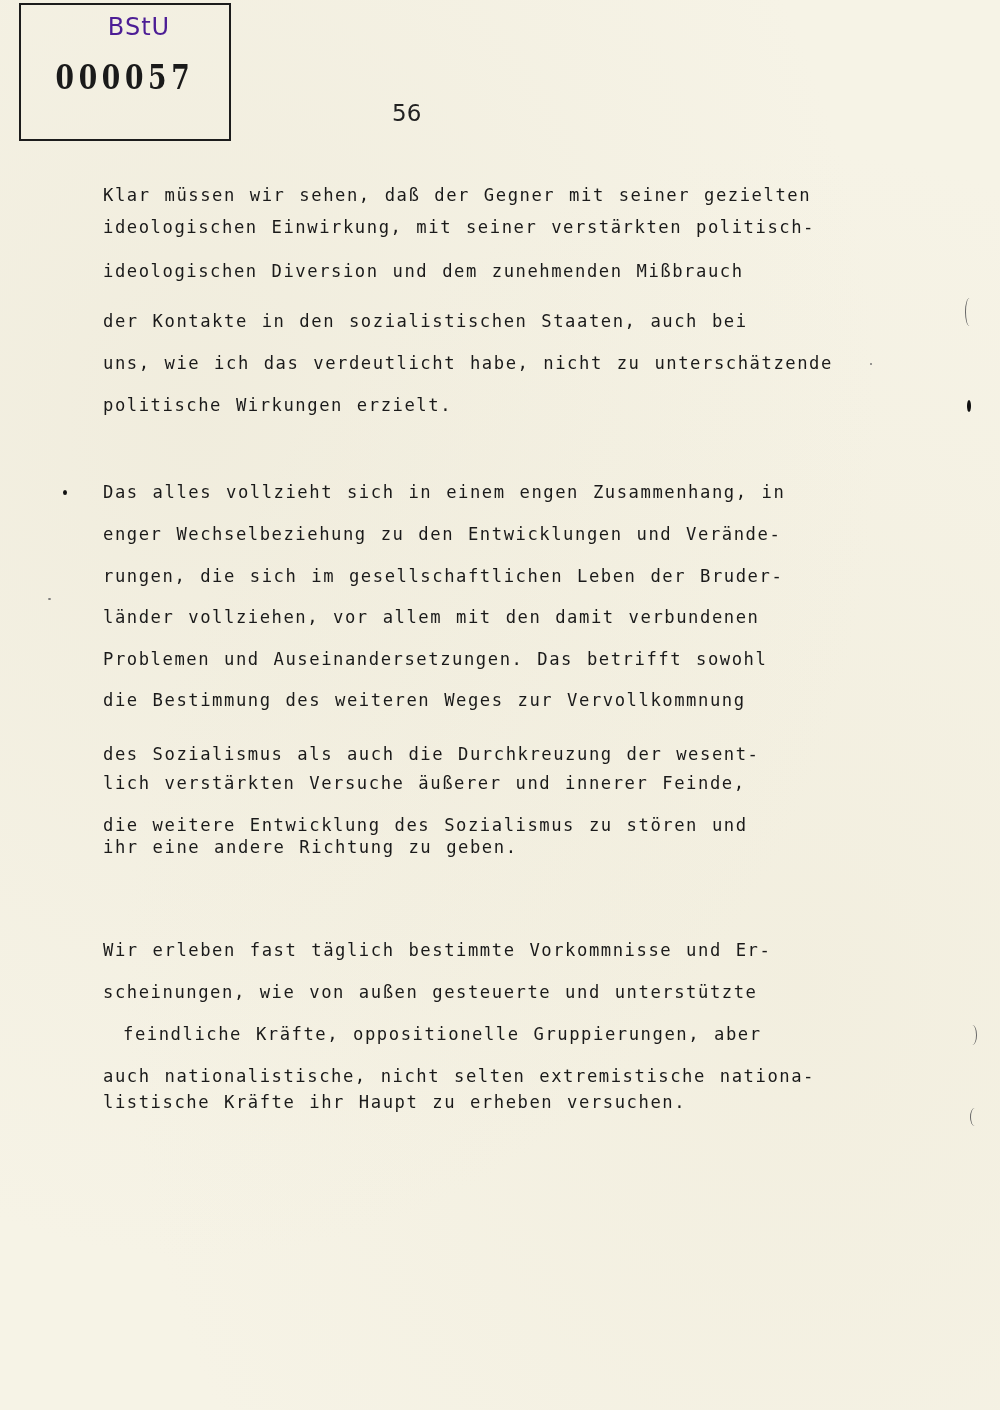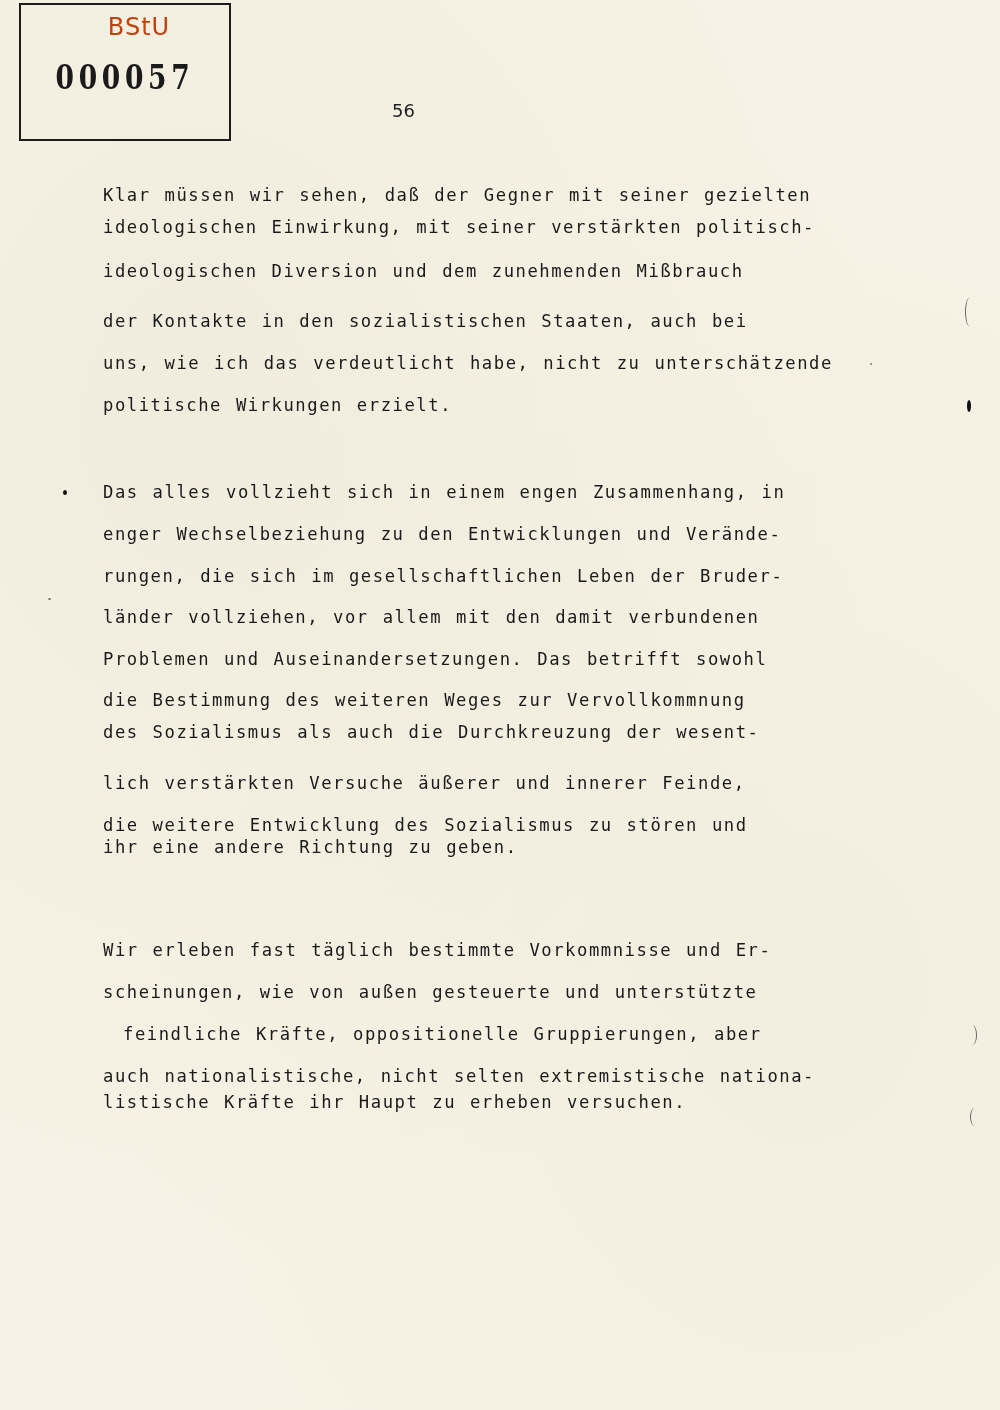--- a/index.html
+++ b/index.html
@@ -34,42 +34,42 @@
     }
     .stamp-title {
       position: absolute;
       left: 0;
       right: 0;
       top: 8px;
       text-align: center;
       font-family: "DejaVu Sans", sans-serif;
       font-size: 24px;
       letter-spacing: 1px;
-      color: #c2410c;
+      color: #4c1d95;
       padding-left: 28px;
     }
     .stamp-number {
       position: absolute;
       left: 0;
       right: 0;
       top: 52px;
       text-align: center;
       font-family: "DejaVu Serif", serif;
       font-weight: bold;
       font-size: 34px;
       letter-spacing: 6px;
       transform: scaleX(0.78);
       color: #1a1a1a;
     }
     .page-number {
       position: absolute;
       left: 392px;
       top: 100px;
       font-family: "DejaVu Sans", sans-serif;
-      font-size: 18px;
+      font-size: 23px;
       color: #222;
     }
     .body-text {
       position: absolute;
       left: 103px;
       width: 800px;
       font-size: 17.2px;
       letter-spacing: 1.55px;
       word-spacing: 2px;
     }
@@ -113,21 +113,21 @@
   <div class="line" style="top:210px;">politische Wirkungen erzielt.</div>
 </div>
 
 <div class="body-text" style="top:480px;">
   <div class="line" style="top:0px;">Das alles vollzieht sich in einem engen Zusammenhang, in</div>
   <div class="line" style="top:42px;">enger Wechselbeziehung zu den Entwicklungen und Verände-</div>
   <div class="line" style="top:84px;">rungen, die sich im gesellschaftlichen Leben der Bruder-</div>
   <div class="line" style="top:125px;">länder vollziehen, vor allem mit den damit verbundenen</div>
   <div class="line" style="top:167px;">Problemen und Auseinandersetzungen. Das betrifft sowohl</div>
   <div class="line" style="top:208px;">die Bestimmung des weiteren Weges zur Vervollkommnung</div>
-  <div class="line" style="top:240px;text-align:center;">des Sozialismus als auch die Durchkreuzung der wesent-</div>
+  <div class="line" style="top:262px;text-align:center;">des Sozialismus als auch die Durchkreuzung der wesent-</div>
   <div class="line" style="top:291px;">lich verstärkten Versuche äußerer und innerer Feinde,</div>
   <div class="line" style="top:333px;">die weitere Entwicklung des Sozialismus zu stören und</div>
   <div class="line" style="top:355px;">ihr eine andere Richtung zu geben.</div>
 </div>
 
 <div class="body-text" style="top:938px;">
   <div class="line" style="top:0px;">Wir erleben fast täglich bestimmte Vorkommnisse und Er-</div>
   <div class="line" style="top:42px;">scheinungen, wie von außen gesteuerte und unterstützte</div>
   <div class="line" style="top:84px;margin-left:20px;">feindliche Kräfte, oppositionelle Gruppierungen, aber</div>
   <div class="line" style="top:126px;">auch nationalistische, nicht selten extremistische nationa-</div>

